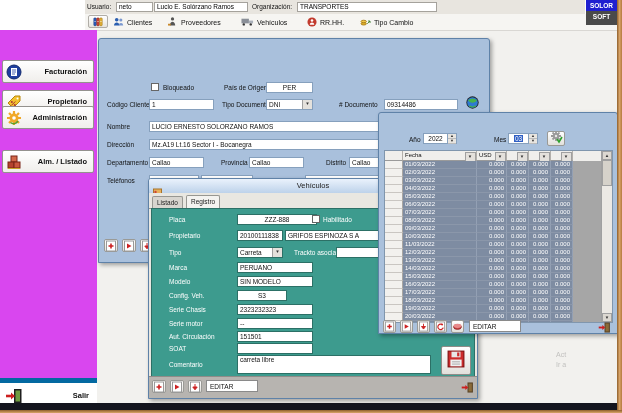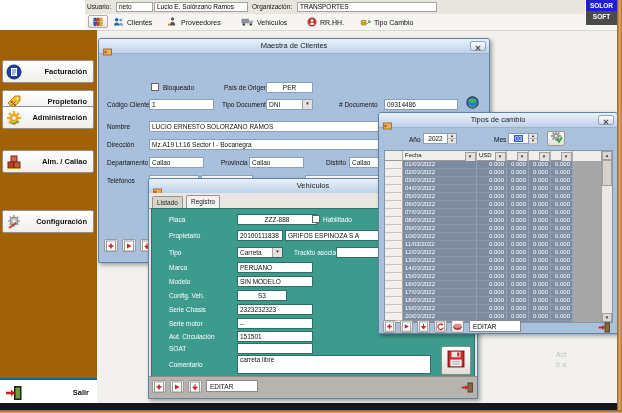--- a/index.html
+++ b/index.html
@@ -34,25 +34,25 @@
   .tb-fld{position:absolute;top:2px;height:10px;background:#fff;border:1px solid #a5a29c;font-size:6.5px;line-height:8px;padding:0 2px;box-sizing:border-box;white-space:nowrap;overflow:hidden}
   
   #toolbar{position:absolute;left:85px;top:14px;width:532px;height:16px;background:#f6f5f2;border-bottom:1px solid #d9d7d3}
   .tool-item{position:absolute;top:2px;height:12px;display:flex;align-items:center;gap:3px;font-size:7px;color:#111;white-space:nowrap}
   #library-btn{position:absolute;left:3px;top:1px;width:20px;height:13px;background:linear-gradient(#fff,#e6e3dd);border:1px solid #b0ada7;border-radius:2px;display:flex;align-items:center;justify-content:center;box-sizing:border-box}
   
   #logo{position:absolute;left:586px;top:0;width:31px;height:25px;background:#4a4a4a;z-index:45;text-align:center}
   #logo .l1{display:block;background:#1f1fd0;color:#fff;font-size:6.5px;font-weight:bold;line-height:11px}
   #logo .l2{display:block;color:#fff;font-size:6.5px;font-weight:bold;line-height:12px}
   
-  #sidebar{position:absolute;left:0;top:30px;width:97px;height:373px;background:#a16207}
+  #sidebar{position:absolute;left:0;top:30px;width:97px;height:373px;background:#d946ef}
   .side-item{position:absolute;left:2px;width:92px;height:23px;background:linear-gradient(#fff,#f0eeeb);border:1px solid #94928e;border-radius:2px;display:flex;align-items:center;box-sizing:border-box}
   .side-item .ic{width:18px;margin-left:3px;flex:none;display:flex}
   .side-item .tx{flex:1;text-align:right;padding-right:6px;font-size:7.5px;font-weight:bold;color:#111}
-  #salir{position:absolute;left:0;top:348px;width:97px;height:25px;background:#fff;border-top:2px solid #0369a1;display:flex;align-items:center}
+  #salir{position:absolute;left:0;top:348px;width:97px;height:25px;background:#fff;border-top:5px solid #0369a1;display:flex;align-items:center}
   #salir .ic{width:22px;margin-left:5px;display:flex}
   #salir .tx{flex:1;text-align:right;padding-right:8px;font-size:7.5px;font-weight:bold;color:#111}
   
   #main-bg{position:absolute;left:97px;top:30px;width:520px;height:373px;background:#f2f1ee}
   #darkstrip{position:absolute;left:0;top:403px;width:622px;height:7px;background:#14151e;z-index:40}
   #border-right{position:absolute;left:617px;top:0;width:5px;height:413px;background:linear-gradient(90deg,#8f5f2c,#d8a468,#b5793f);z-index:50}
   #border-bottom{position:absolute;left:0;top:410px;width:622px;height:3px;background:linear-gradient(#8f5f2c,#d8a468);z-index:50}
   #watermark{position:absolute;left:556px;top:350px;width:70px;z-index:5;color:#c2c1bf;font-size:7px;line-height:10px}
   
   #win-veh{background:#e9e7e1}
@@ -193,66 +193,41 @@
     </div>
     <div class="side-item" style="top:120px">
       <span class="ic">
           <svg width="16" height="16" viewBox="0 0 16 16">
             <rect x="5" y="2" width="6" height="6" fill="#d2684a" stroke="#7a2417"></rect>
             <rect x="2" y="8" width="6" height="6" fill="#b5432f" stroke="#7a2417"></rect>
             <rect x="8" y="8" width="6" height="6" fill="#c8573f" stroke="#7a2417"></rect>
             <path d="M2 14.5h12" stroke="#c9a227"></path>
           </svg>
         </span>
-      <span class="tx">Alm. / Callao</span>
-    </div>
-    <div class="side-item" style="top:180px">
-      <span class="ic">
-          <svg width="16" height="16" viewBox="0 0 16 16">
-            <g stroke="#b9b9b9" stroke-width="2">
-              <path d="M8 1v2.5M8 10.5V13M2 7h2.5M11.5 7H14M3.5 2.5l1.8 1.8M10.7 9.2l1.8 1.8M12.5 2.5l-1.8 1.8M5.3 9.2l-1.8 1.8"></path>
-            </g>
-            <circle cx="8" cy="7" r="4" fill="#b9b9b9" stroke="#8a8a8a"></circle>
-            <circle cx="8" cy="7" r="1.5" fill="#fff"></circle>
-            <path d="M3 14l7-5" stroke="#c23b2e" stroke-width="1.6"></path>
-          </svg>
-        </span>
-      <span class="tx">Configuración</span>
+      <span class="tx">Alm. / Listado</span>
     </div>
     <div id="salir">
       <span class="ic">
           <svg width="18" height="16" viewBox="0 0 18 16">
             <rect x="9" y="1" width="7.5" height="14" fill="#1e1e1e"></rect>
             <rect x="10.5" y="2.5" width="4.5" height="11" fill="#6f9c3f"></rect>
             <path d="M1 8h6" stroke="#cc1f1f" stroke-width="2.6"></path>
             <path d="M6 4.5 10 8l-4 3.5z" fill="#cc1f1f"></path>
           </svg>
         </span>
       <span class="tx">Salir</span>
     </div>
   </div>
 
   <div id="watermark">
     <div>Act</div>
     <div>Ir a</div>
   </div>
 
   <div class="win" id="win-cli" style="left:98px;top:38px;width:392px;height:225px;background:#a9c0dc;z-index:10">
-    <div class="tbar">
-      <span class="wico"><svg width="9" height="9" viewBox="0 0 9 9">
-            <rect x="0.5" y="2" width="8" height="6" fill="#e8b05c" stroke="#a8742a"></rect>
-            <circle cx="2.5" cy="5" r="1.2" fill="#c43"></circle>
-          </svg></span>
-      <span class="ttl">Maestra de Clientes</span>
-      <span class="closebtn">
-          <span><svg width="6" height="6" viewBox="0 0 7 7">
-              <path d="M1 1l5 5M6 1 1 6" stroke="#445" stroke-width="1.2"></path>
-            </svg></span>
-        </span>
-    </div>
     <span class="cb" style="left:52px;top:44px"></span>
     <span class="lbl" style="left:64px;top:45px">Bloqueado</span>
     <span class="lbl" style="left:125px;top:45px">País de Origen</span>
     <span class="fld center" style="left:167px;top:43px;width:47px">PER</span>
 
     <span class="lbl" style="left:8px;top:62px">Código Cliente</span>
     <span class="fld" style="left:50px;top:60px;width:65px">1</span>
     <span class="lbl" style="left:123px;top:62px">Tipo Documento</span>
     <span class="sel" style="left:167px;top:60px;width:47px">
       <span class="v">DNI</span>
@@ -393,32 +368,20 @@
       <span class="abs" style="left:312px;top:3px"><svg width="13" height="13" viewBox="0 0 18 16">
             <rect x="9" y="1" width="7.5" height="14" fill="#5a4426"></rect>
             <rect x="10.5" y="2.5" width="4.5" height="11" fill="#8a6a38"></rect>
             <path d="M1 8h6" stroke="#cc1f1f" stroke-width="2.6"></path>
             <path d="M6 4.5 10 8l-4 3.5z" fill="#cc1f1f"></path>
           </svg></span>
     </div>
   </div>
 
   <div class="win" id="win-tc" style="left:378px;top:112px;width:240px;height:222px;background:#aac1dc;z-index:30">
-    <div class="tbar">
-      <span class="wico"><svg width="9" height="9" viewBox="0 0 9 9">
-            <rect x="0.5" y="2" width="8" height="6" fill="#e8b05c" stroke="#a8742a"></rect>
-            <circle cx="2.5" cy="5" r="1.2" fill="#c43"></circle>
-          </svg></span>
-      <span class="ttl">Tipos de cambio</span>
-      <span class="closebtn">
-          <span><svg width="6" height="6" viewBox="0 0 7 7">
-              <path d="M1 1l5 5M6 1 1 6" stroke="#445" stroke-width="1.2"></path>
-            </svg></span>
-        </span>
-    </div>
     <span class="lbl" style="left:30px;top:23px">Año</span>
     <span class="spin" style="left:44px;top:20px;width:34px">
       <span class="v">2022</span>
       <span class="ar">
           <span>▲</span>
           <span>▼</span>
         </span>
     </span>
     <span class="lbl" style="left:115px;top:23px">Mes</span>
     <span class="spin" style="left:129px;top:20px;width:30px">

